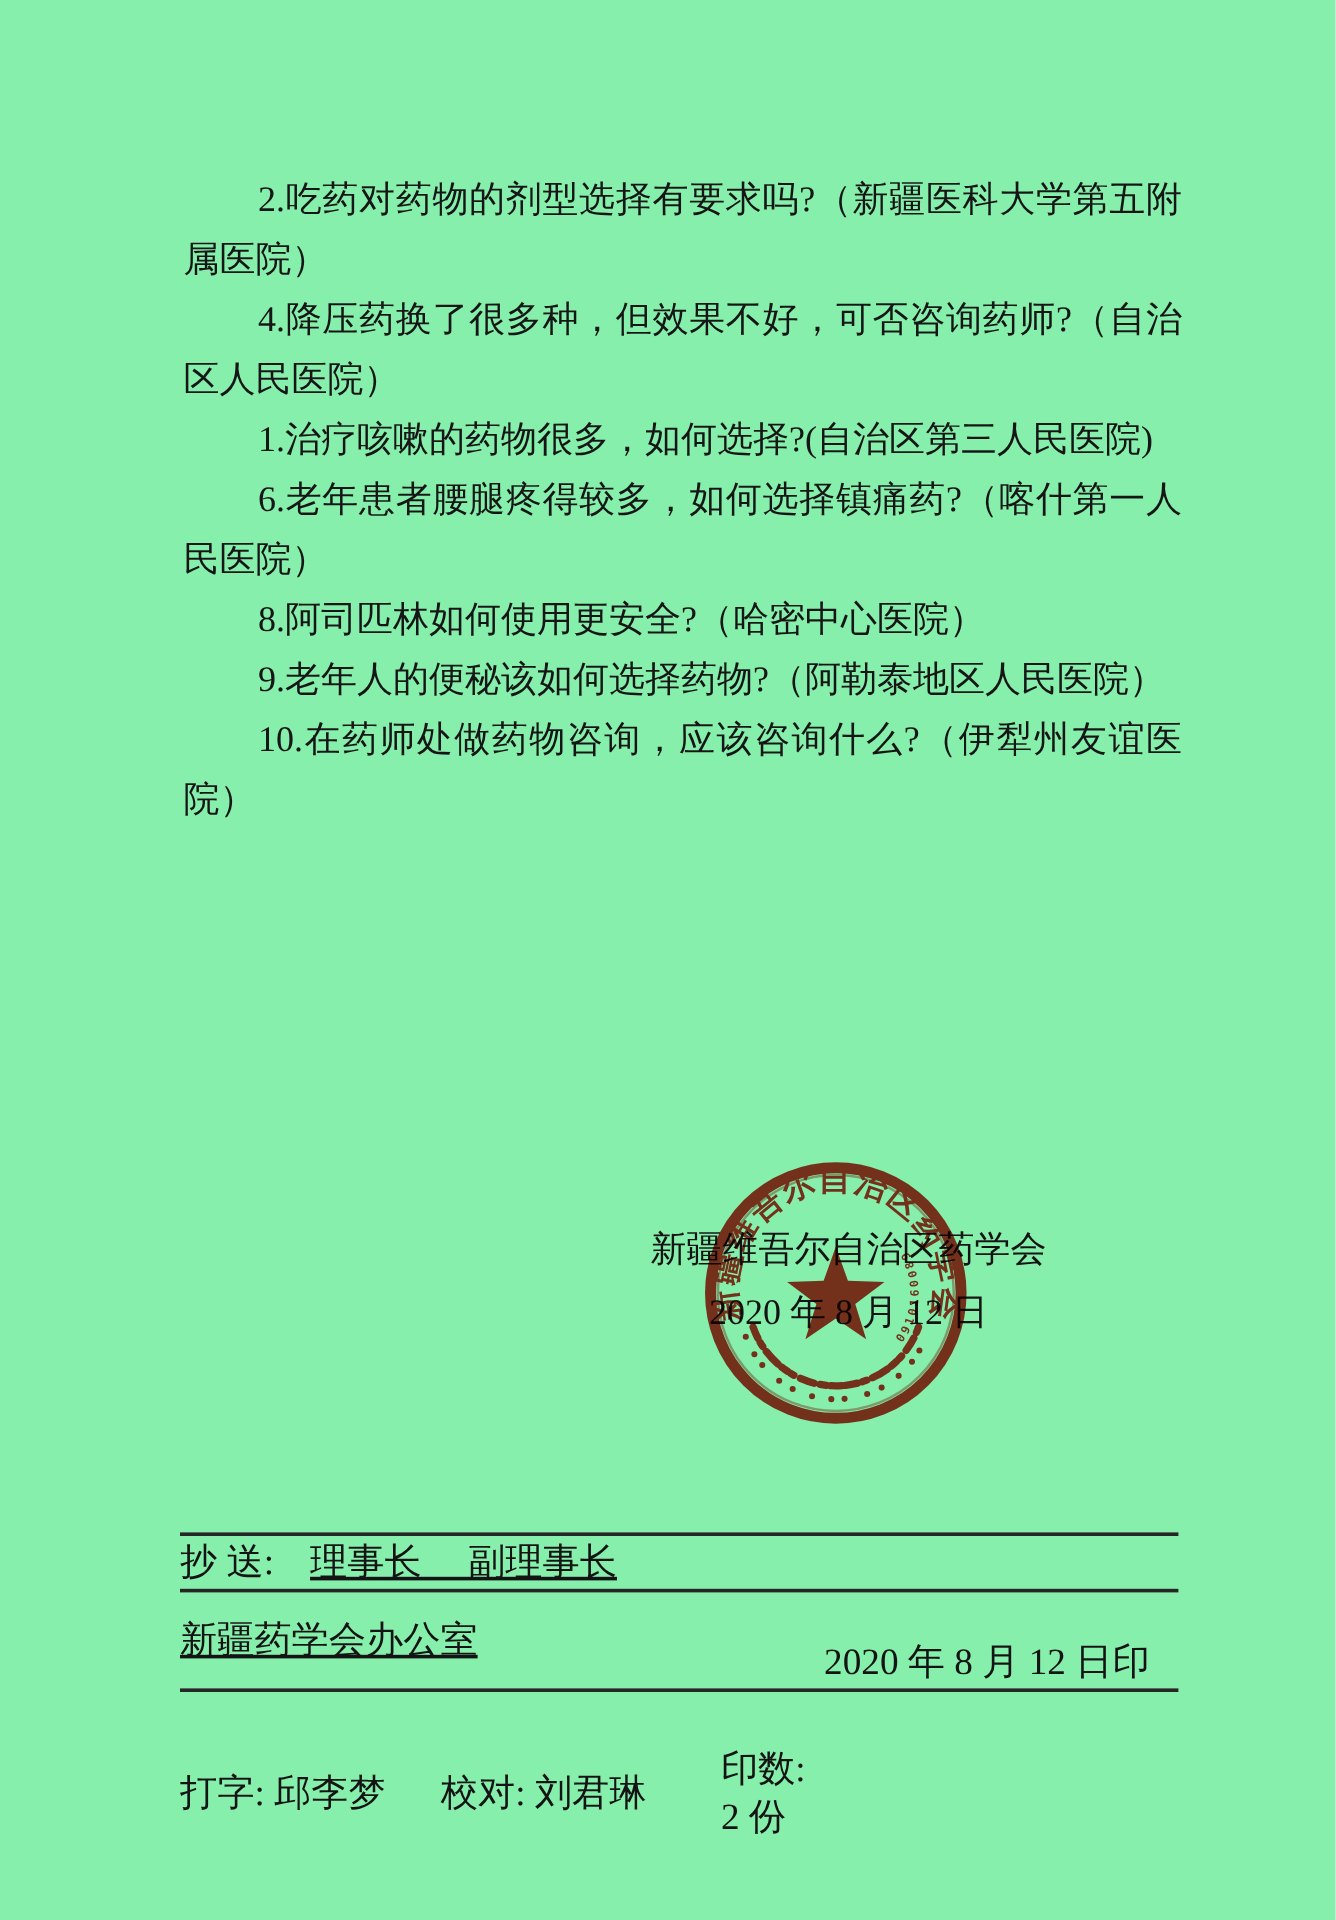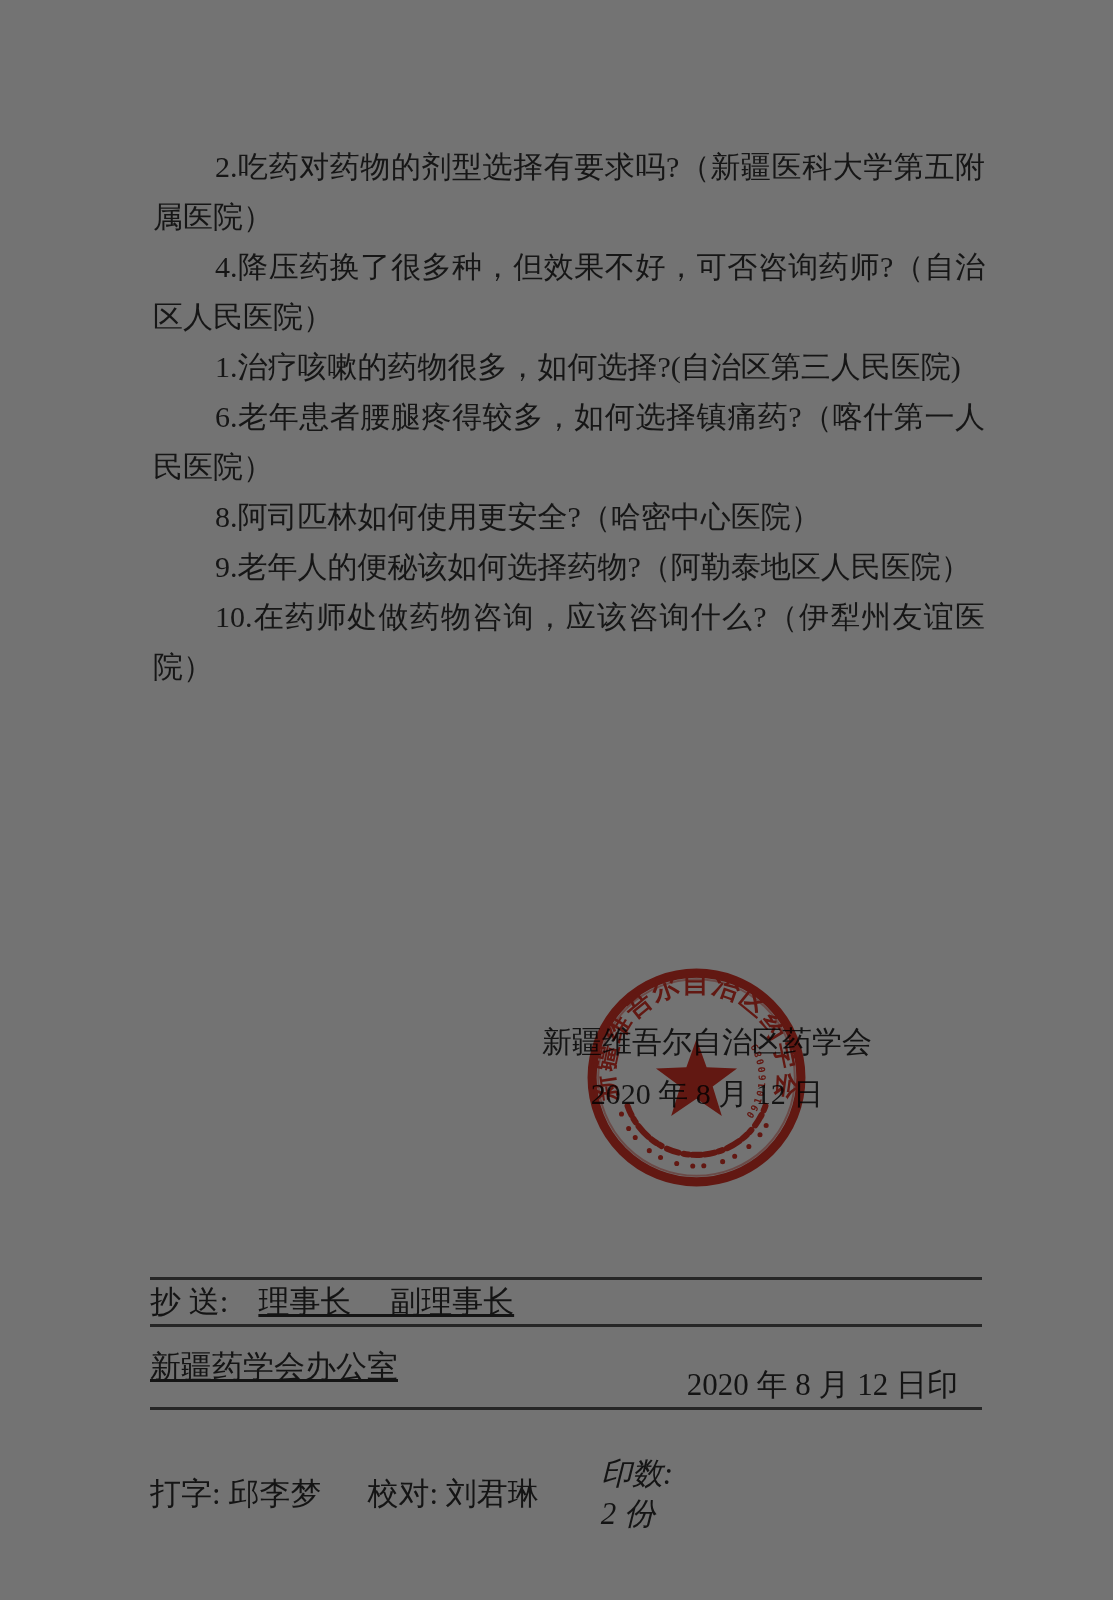--- a/index.html
+++ b/index.html
@@ -1,19 +1,19 @@
 <!DOCTYPE html>
 <html><head>
 <meta charset="utf-8">
 <style>
   html,body{margin:0;padding:0;background:#e8e8e8;}
   .page{
     position:relative;
     width:1113px;height:1600px;
-    background:#737373;
+    background:#86efac;
     font-family:"Liberation Serif","DejaVu Serif",serif;
     color:#1a1a1a;
     overflow:hidden;
   }
   
   .body-text{
     position:absolute;left:153px;top:142px;width:832px;
     font-size:30px;line-height:50px;
     text-align:justify;text-justify:inter-ideograph;
     color:#161616;
@@ -54,21 +54,21 @@
     position:absolute;left:150px;top:1277px;width:832px;
     font-size:31px;color:#141414;z-index:2;
   }
   .f-row{display:flex;justify-content:flex-start;align-items:center;line-height:40px;}
   .r1{border-top:3px solid #262626;border-bottom:3px solid #262626;padding:2px 0;}
   .r2{border-bottom:3px solid #262626;padding:2px 0;justify-content:space-between;}
   .r3{padding-top:4px;justify-content:flex-start;}
   .lbl{margin-right:30px;white-space:pre;}
   .val{white-space:pre;text-decoration:underline;}
   .date-print{margin-right:24px;white-space:pre;margin-top:36px;}
-  .copies{margin-right:66px;white-space:pre;font-style:italic;}
+  .copies{margin-right:66px;white-space:pre;}
   .typing span{white-space:pre;}
   .gap{display:inline-block;width:46px;}
 </style>
 </head>
 <body>
 
 <div class="page">
 
   <div class="body-text">
     <p>2.吃药对药物的剂型选择有要求吗?（新疆医科大学第五附属医院）</p>

